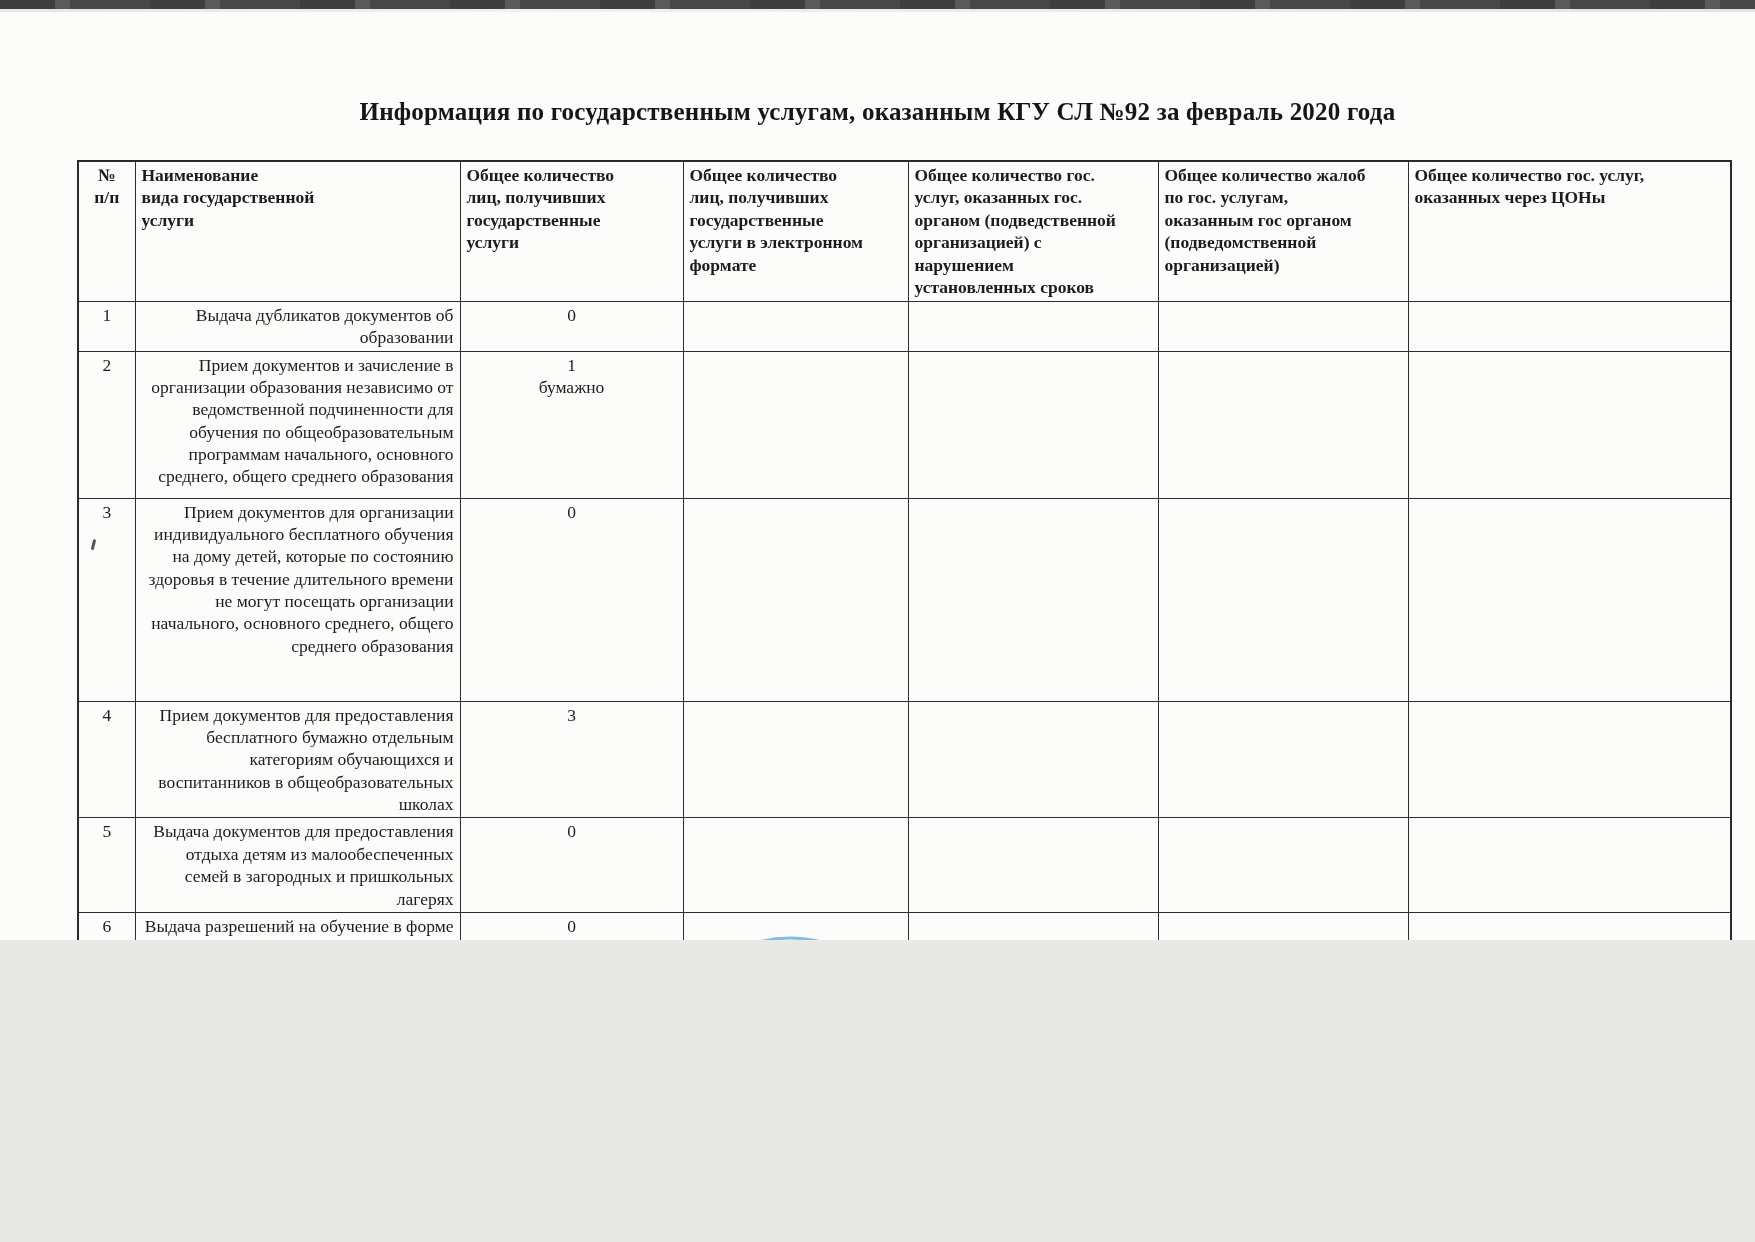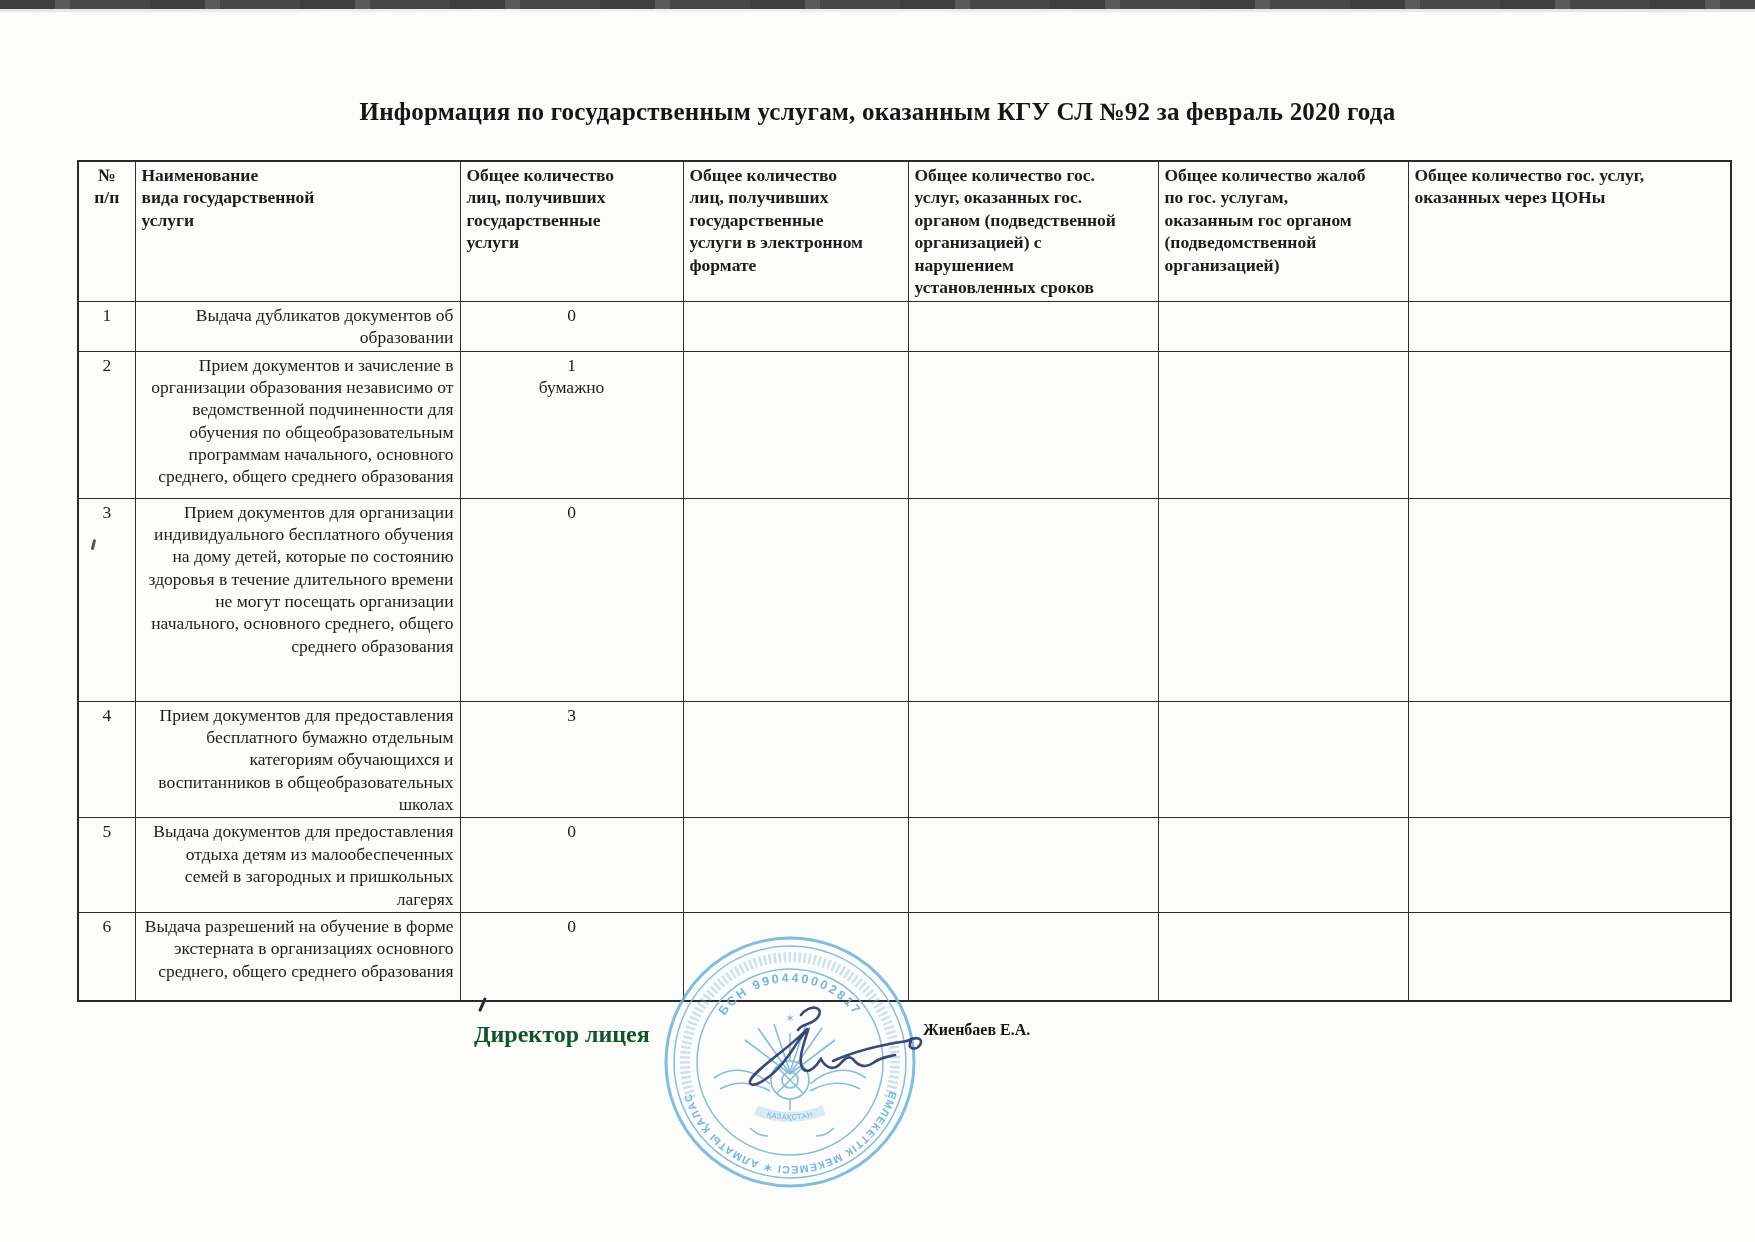--- a/index.html
+++ b/index.html
@@ -1,16 +1,16 @@
 <!DOCTYPE html>
 <html><head>
 <meta charset="utf-8">
 <style>
   html,body{margin:0;padding:0;background:#e8e8e6;}
-  #page{position:relative;width:1755px;height:1242px;background:#fcfcfa;overflow:hidden;
+  #page{position:relative;width:1755px;height:940px;background:#fcfcfa;overflow:hidden;
         font-family:"Liberation Serif", serif;color:#1c1c1c;}
   
   .scan-strip{position:absolute;top:0;left:0;width:1755px;height:9px;
       background:repeating-linear-gradient(90deg,#3f3f3f 0 55px,#5a5a5a 55px 70px,#474747 70px 150px);}
   .scan-strip2{position:absolute;top:9px;left:0;width:1755px;height:3px;
       background:linear-gradient(90deg,#cfcfcd,#e3e3e1 30%,#d6d6d4 70%,#c9c9c7);opacity:.5;}
   .title{position:absolute;top:98px;left:80px;width:1595px;text-align:center;
       font-size:25px;font-weight:bold;letter-spacing:.2px;color:#161616;}
   table.report{position:absolute;left:77px;top:160px;width:1653px;border-collapse:collapse;
       table-layout:fixed;}

